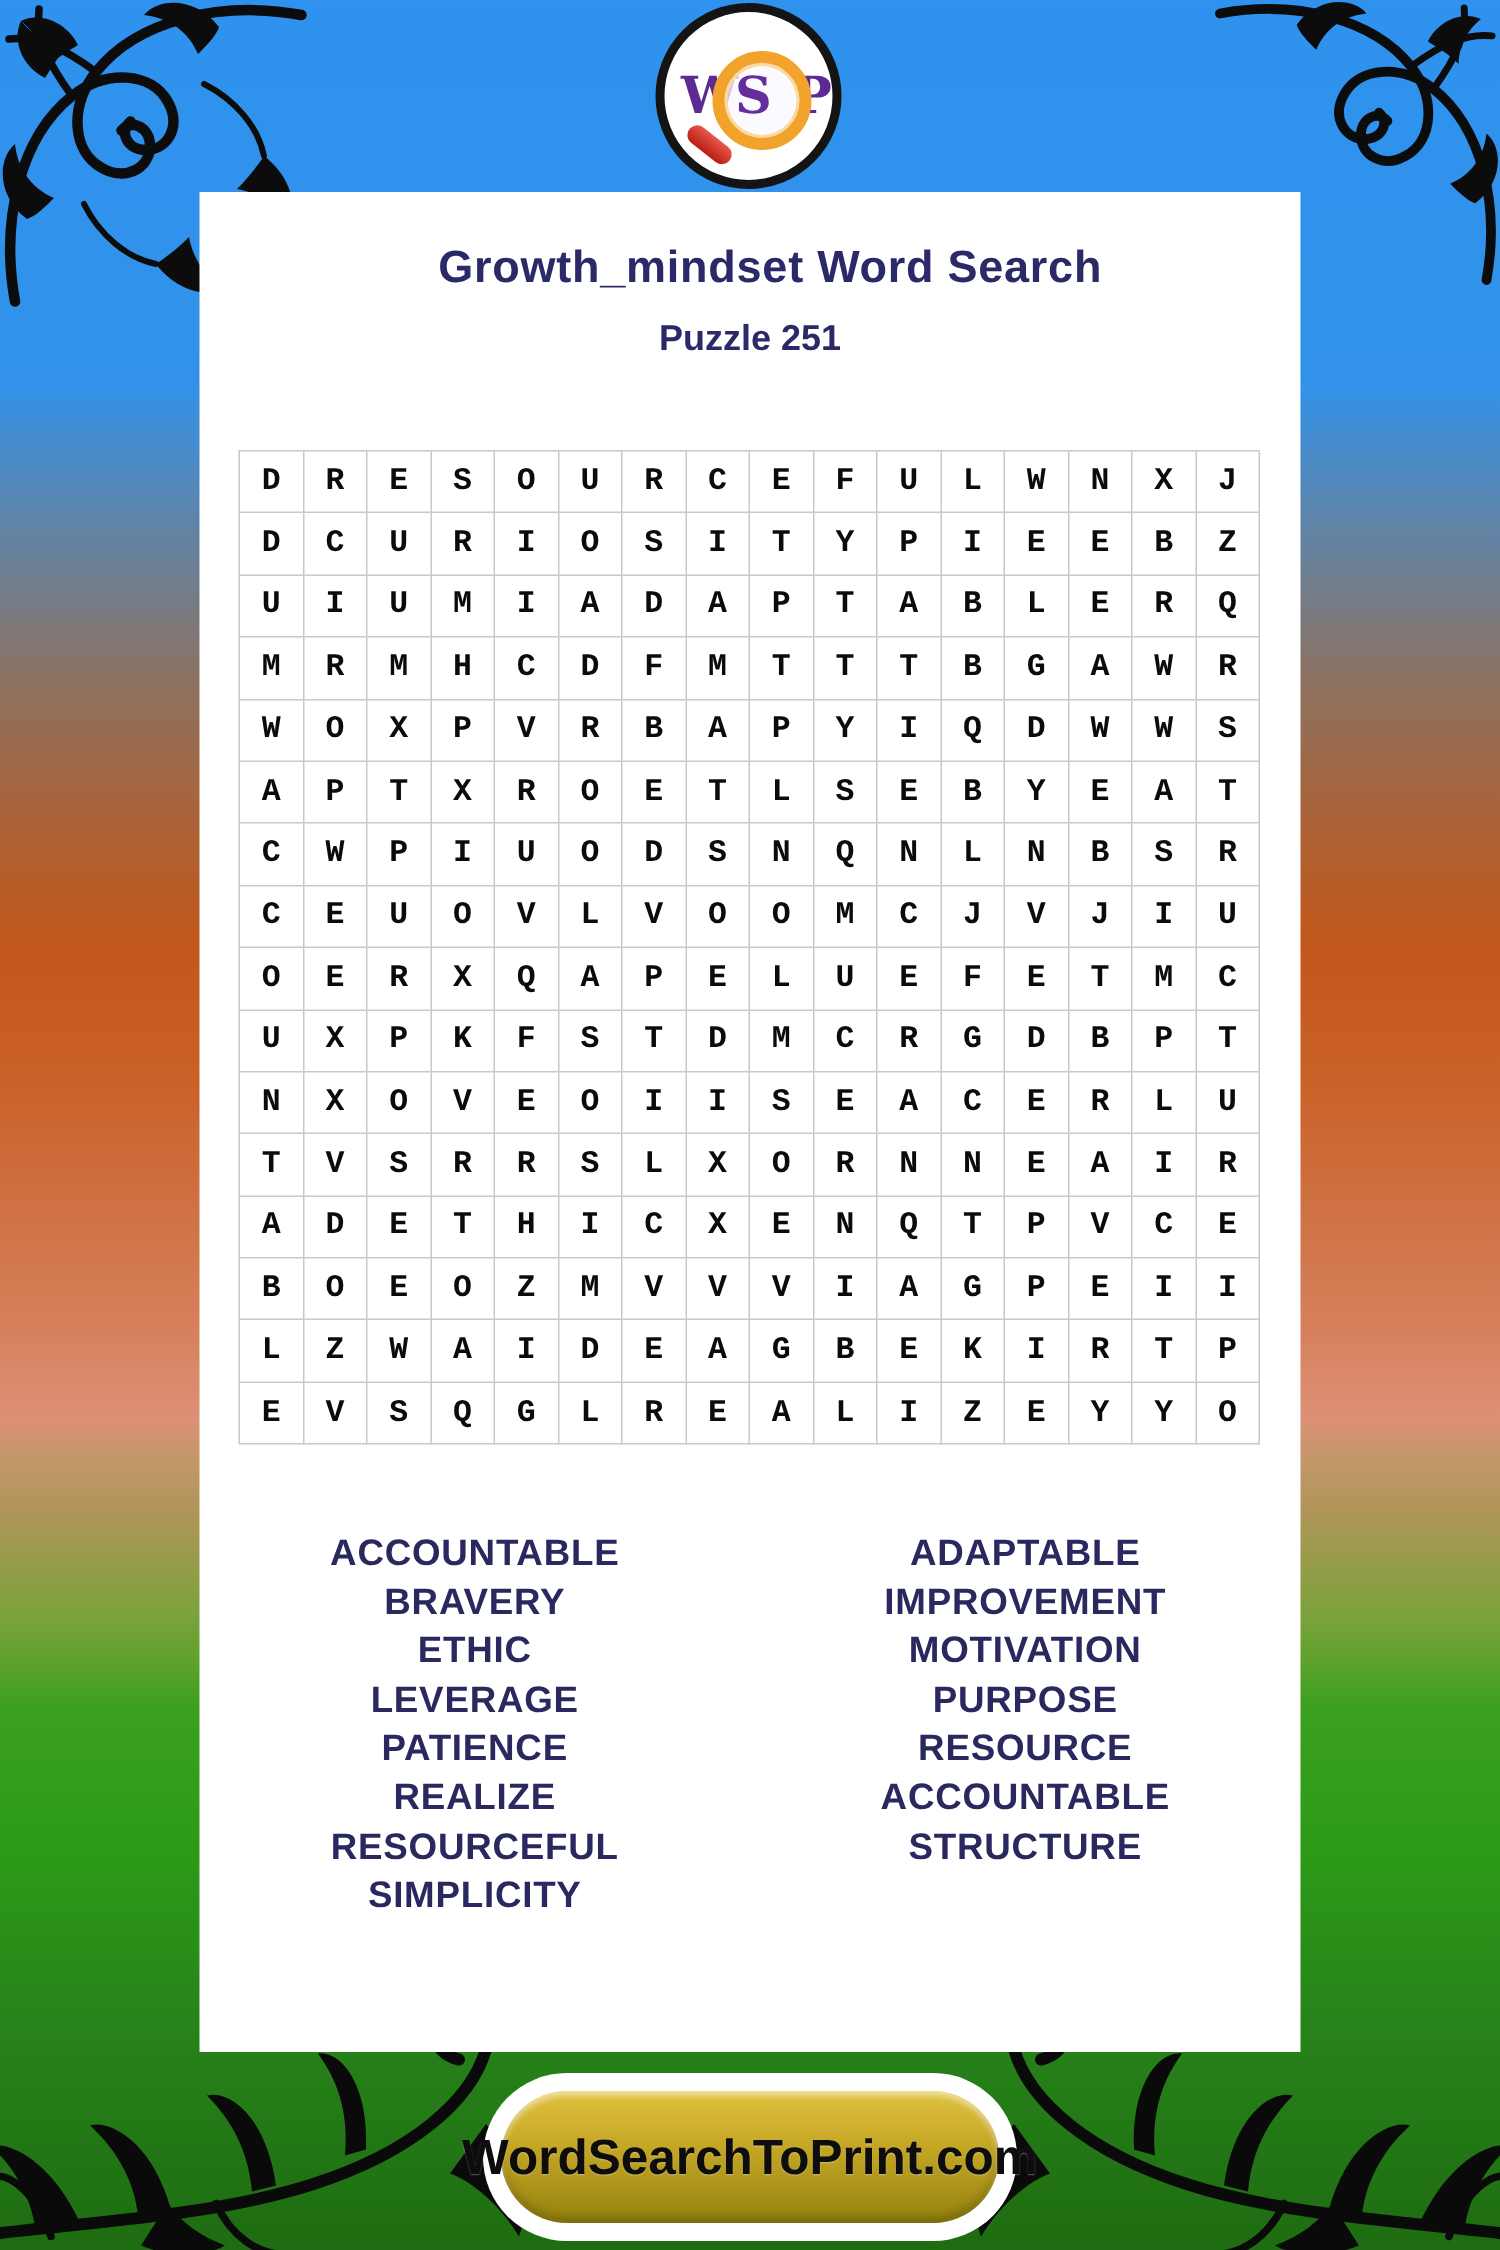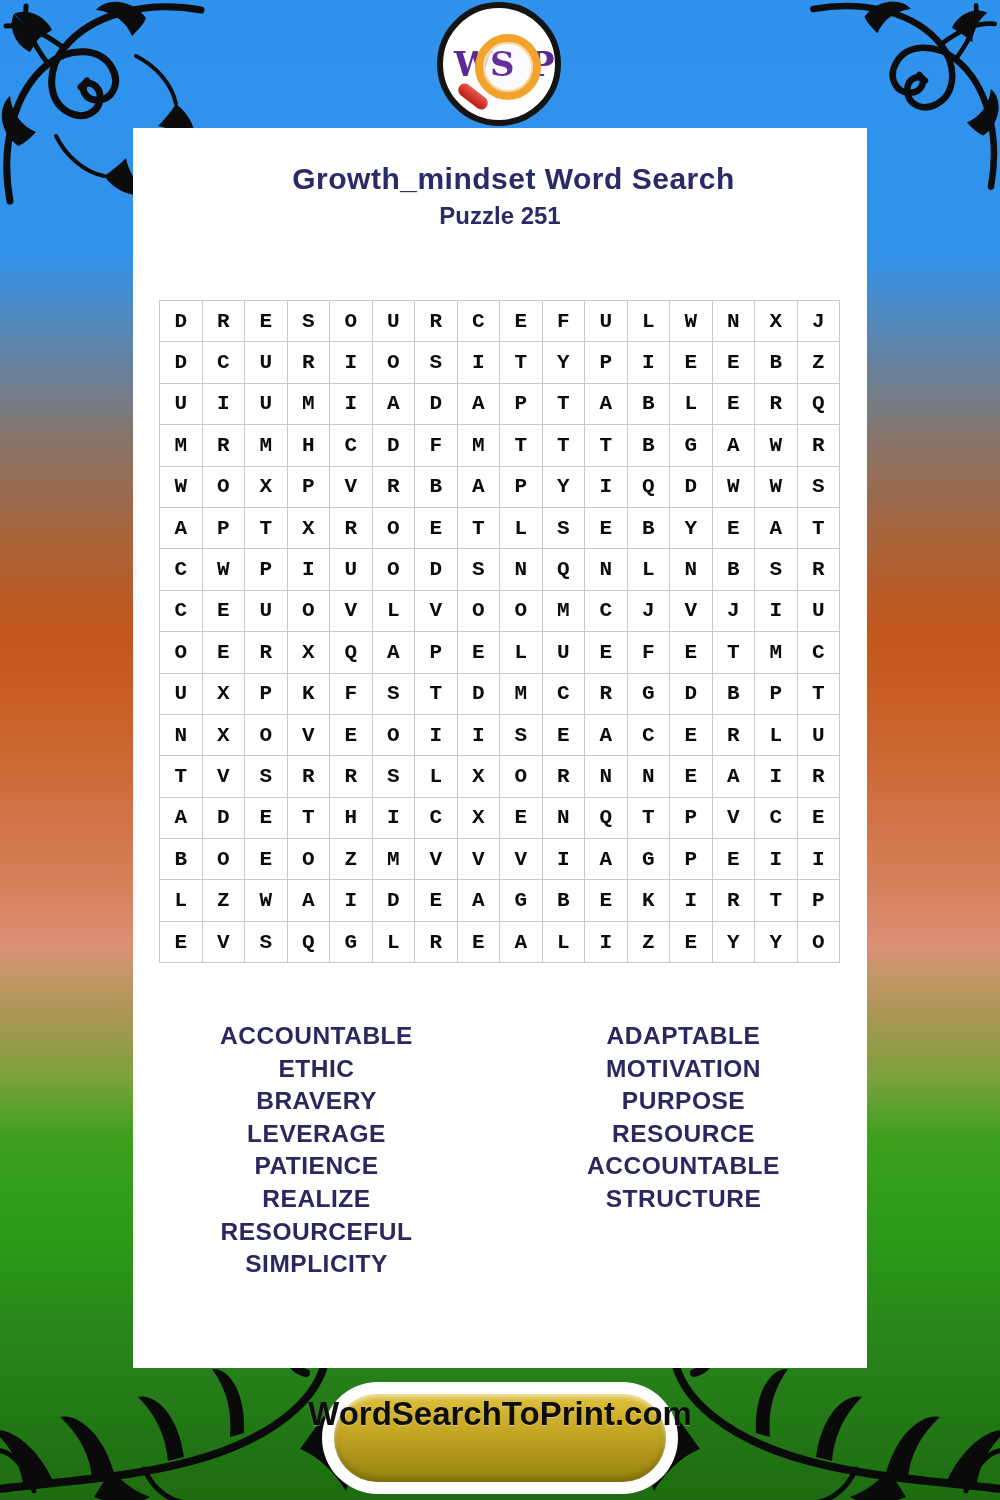--- a/index.html
+++ b/index.html
@@ -31,21 +31,21 @@
         background:rgba(250,250,255,.75);box-shadow:inset 0 0 0 2px #fbd9a0;z-index:3;}
   .lens-handle{position:absolute;left:13px;top:82px;width:34px;height:13px;
         background:linear-gradient(180deg,#e8564a,#b91f14);border-radius:7px;
         transform:rotate(38deg);z-index:2;}
 
   
   .card{position:absolute;left:133px;top:128px;width:734px;height:1240px;
         background:#ffffff;z-index:3;}
   .title{margin-top:34px;text-align:center;font-size:30px;font-weight:bold;
         color:#2b2a68;letter-spacing:.5px;padding-left:27px;}
-  .subtitle{margin-top:6px;text-align:center;font-size:24px;font-weight:bold;
+  .subtitle{margin-top:16px;text-align:center;font-size:24px;font-weight:bold;
         color:#2b2a68;}
 
   
   .grid{position:absolute;left:26px;top:172px;
         display:grid;grid-template-columns:repeat(16,42.5px);
         border-top:1px solid #c9c9c9;border-left:1px solid #c9c9c9;
         background:#fff;}
   .cell{width:42.5px;height:41.4px;box-sizing:border-box;
         border-right:1px solid #c9c9c9;border-bottom:1px solid #c9c9c9;
         display:flex;align-items:center;justify-content:center;
@@ -58,21 +58,21 @@
   .word{font-size:24.5px;font-weight:bold;color:#29295f;line-height:32.6px;
         letter-spacing:.5px;}
 
   
   .btn-glow{position:absolute;left:322px;top:1382px;width:356px;height:112px;
         background:#ffffff;border-radius:56px;z-index:6;}
   .btn{position:absolute;left:12px;top:12px;width:332px;height:88px;
         border-radius:44px;border:none;cursor:pointer;
         background:linear-gradient(180deg,#e0c13d 0%,#c3a524 45%,#95820f 100%);
         box-shadow:inset 0 3px 4px rgba(255,255,255,.55), inset 0 -4px 6px rgba(70,60,0,.35);
-        display:flex;align-items:flex-start;justify-content:center;}
+        display:flex;align-items:center;justify-content:center;}
   .btn span{font-size:33px;font-weight:bold;color:#0d0d0d;
         font-family:"Liberation Sans",sans-serif;
         text-shadow:0 1px 1px rgba(255,255,255,.35);}
 </style>
 </head>
 <body>
 
 <div id="page">
 
   <svg class="corner tl" width="215" height="215" viewBox="0 0 215 215">
@@ -407,30 +407,31 @@
         <div class="cell">Z</div>
         <div class="cell">E</div>
         <div class="cell">Y</div>
         <div class="cell">Y</div>
         <div class="cell">O</div>
       </div>
 
     <div class="words">
       <div class="wcol">
           <div class="word">ACCOUNTABLE</div>
+          <div class="word">BRAVERY</div>
           <div class="word">ETHIC</div>
-          <div class="word">BRAVERY</div>
           <div class="word">LEVERAGE</div>
           <div class="word">PATIENCE</div>
           <div class="word">REALIZE</div>
           <div class="word">RESOURCEFUL</div>
           <div class="word">SIMPLICITY</div>
         </div>
       <div class="wcol">
           <div class="word">ADAPTABLE</div>
+          <div class="word">IMPROVEMENT</div>
           <div class="word">MOTIVATION</div>
           <div class="word">PURPOSE</div>
           <div class="word">RESOURCE</div>
           <div class="word">ACCOUNTABLE</div>
           <div class="word">STRUCTURE</div>
         </div>
     </div>
   </div>
 
   <div class="btn-glow">

